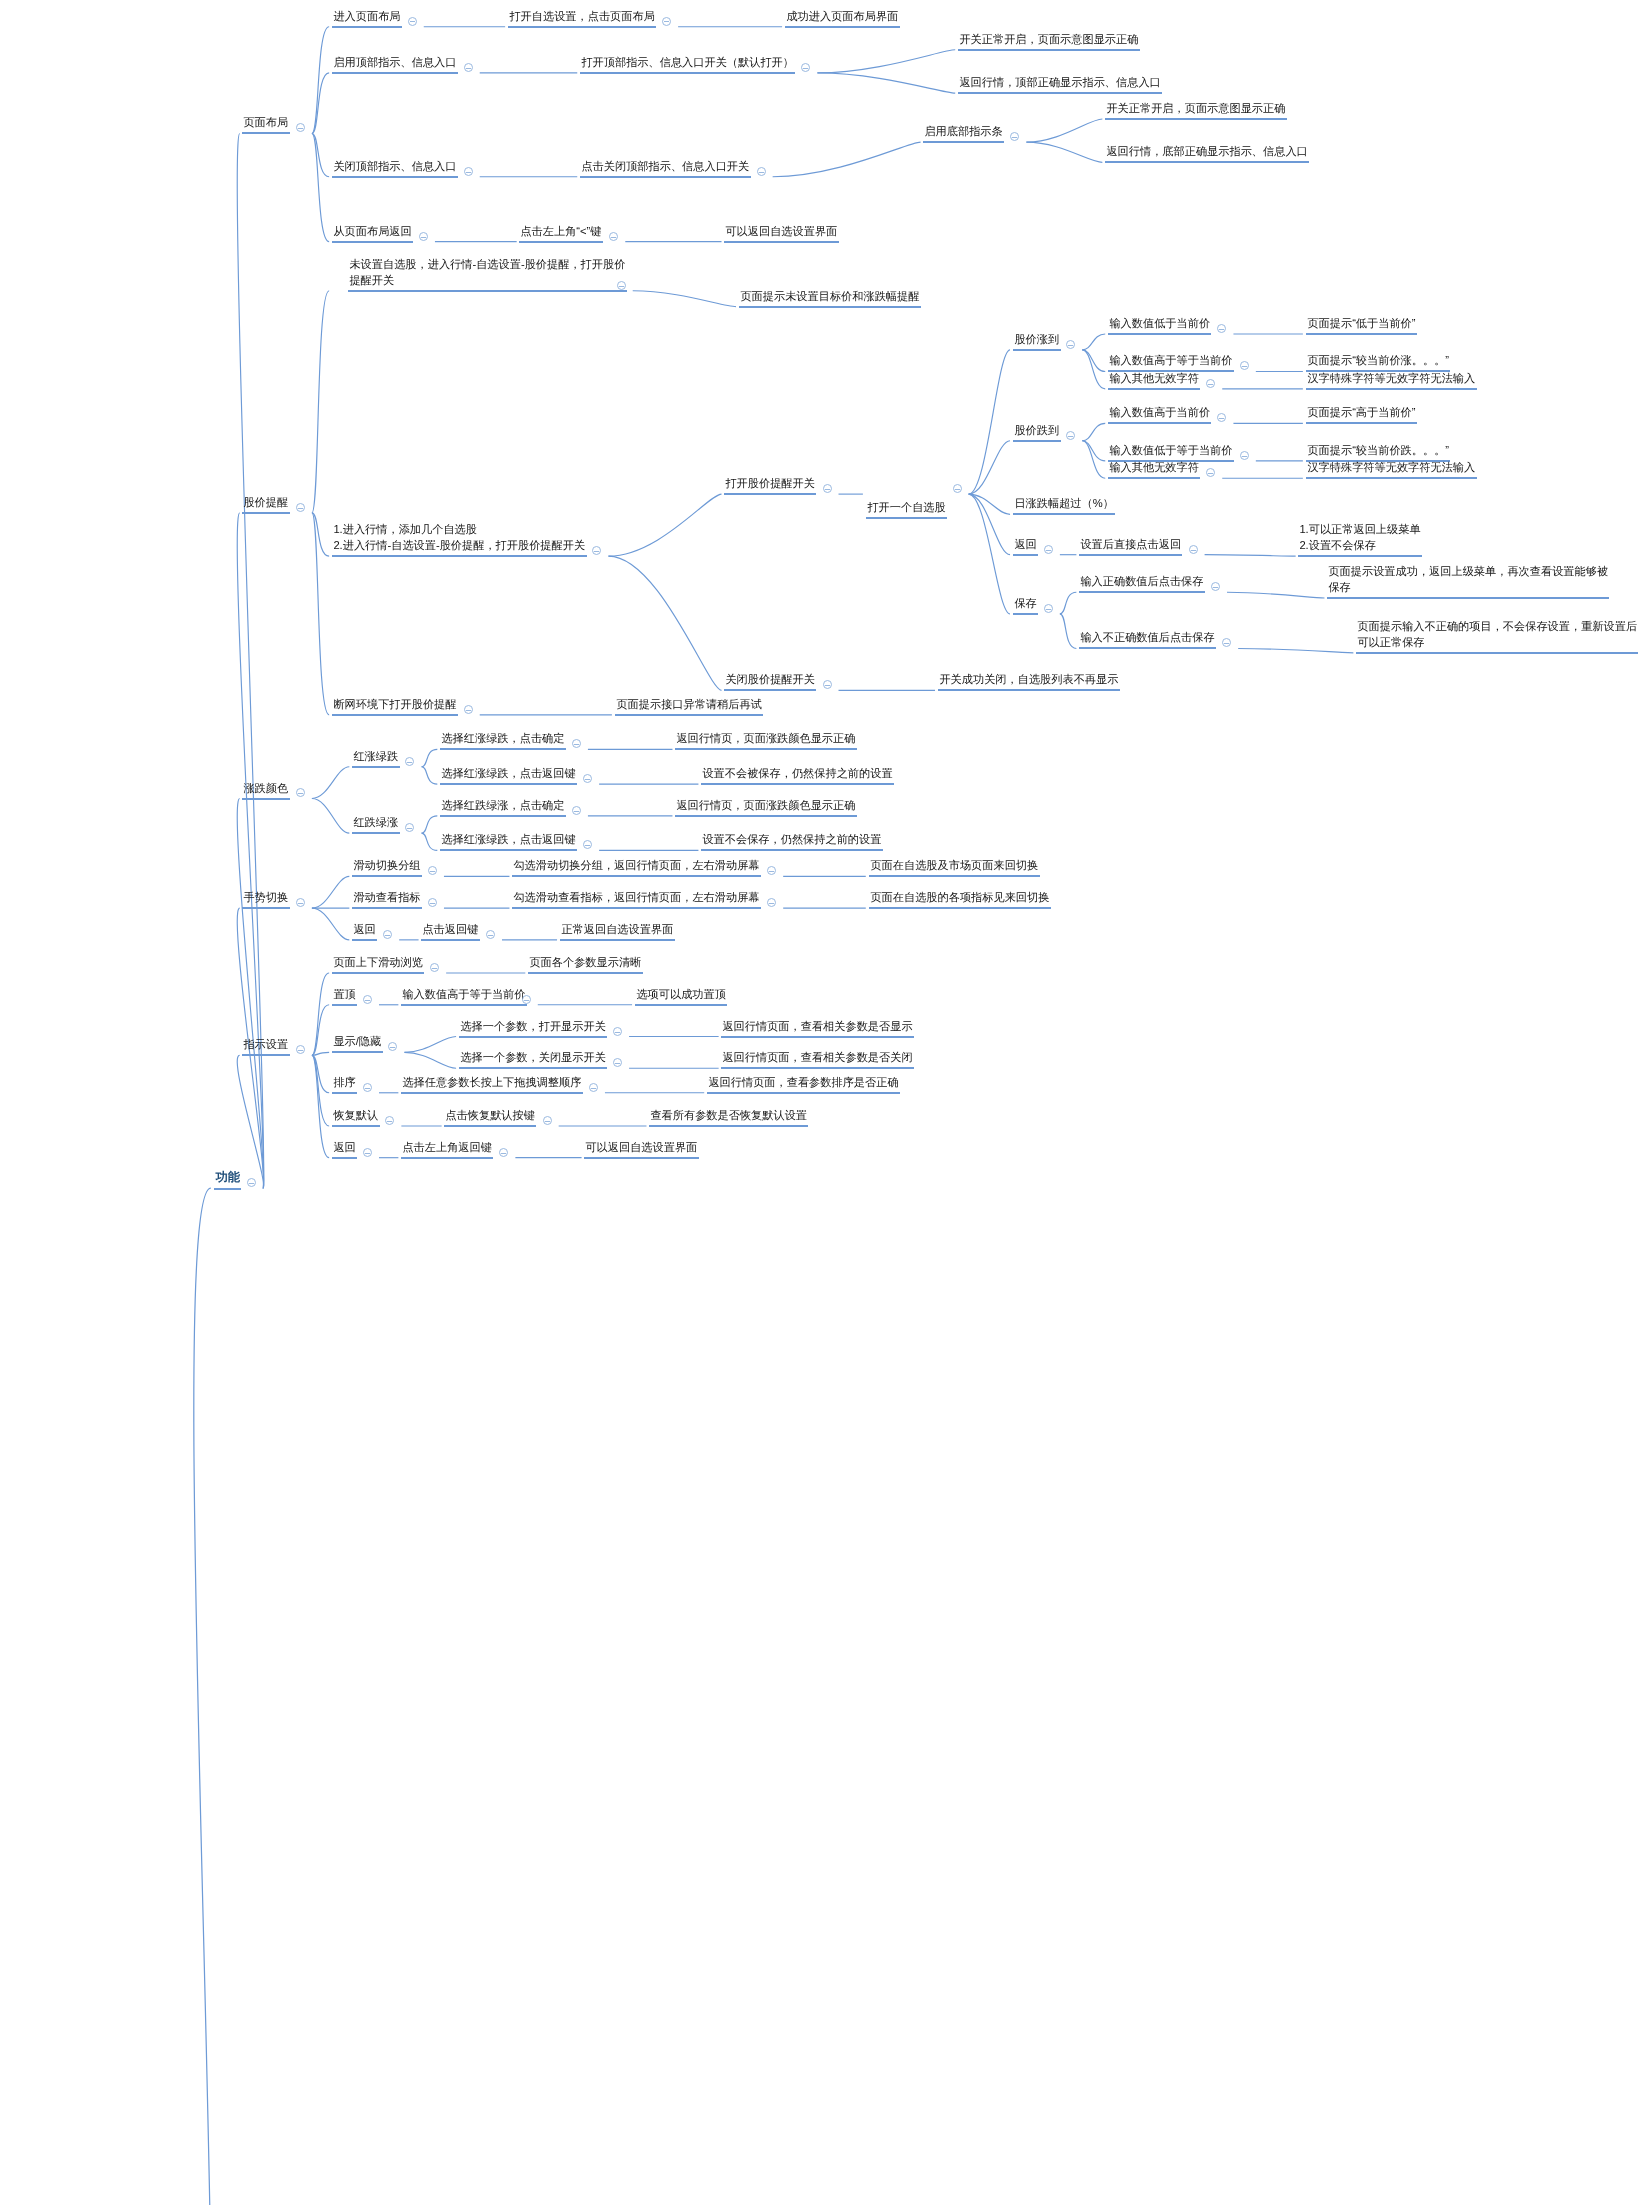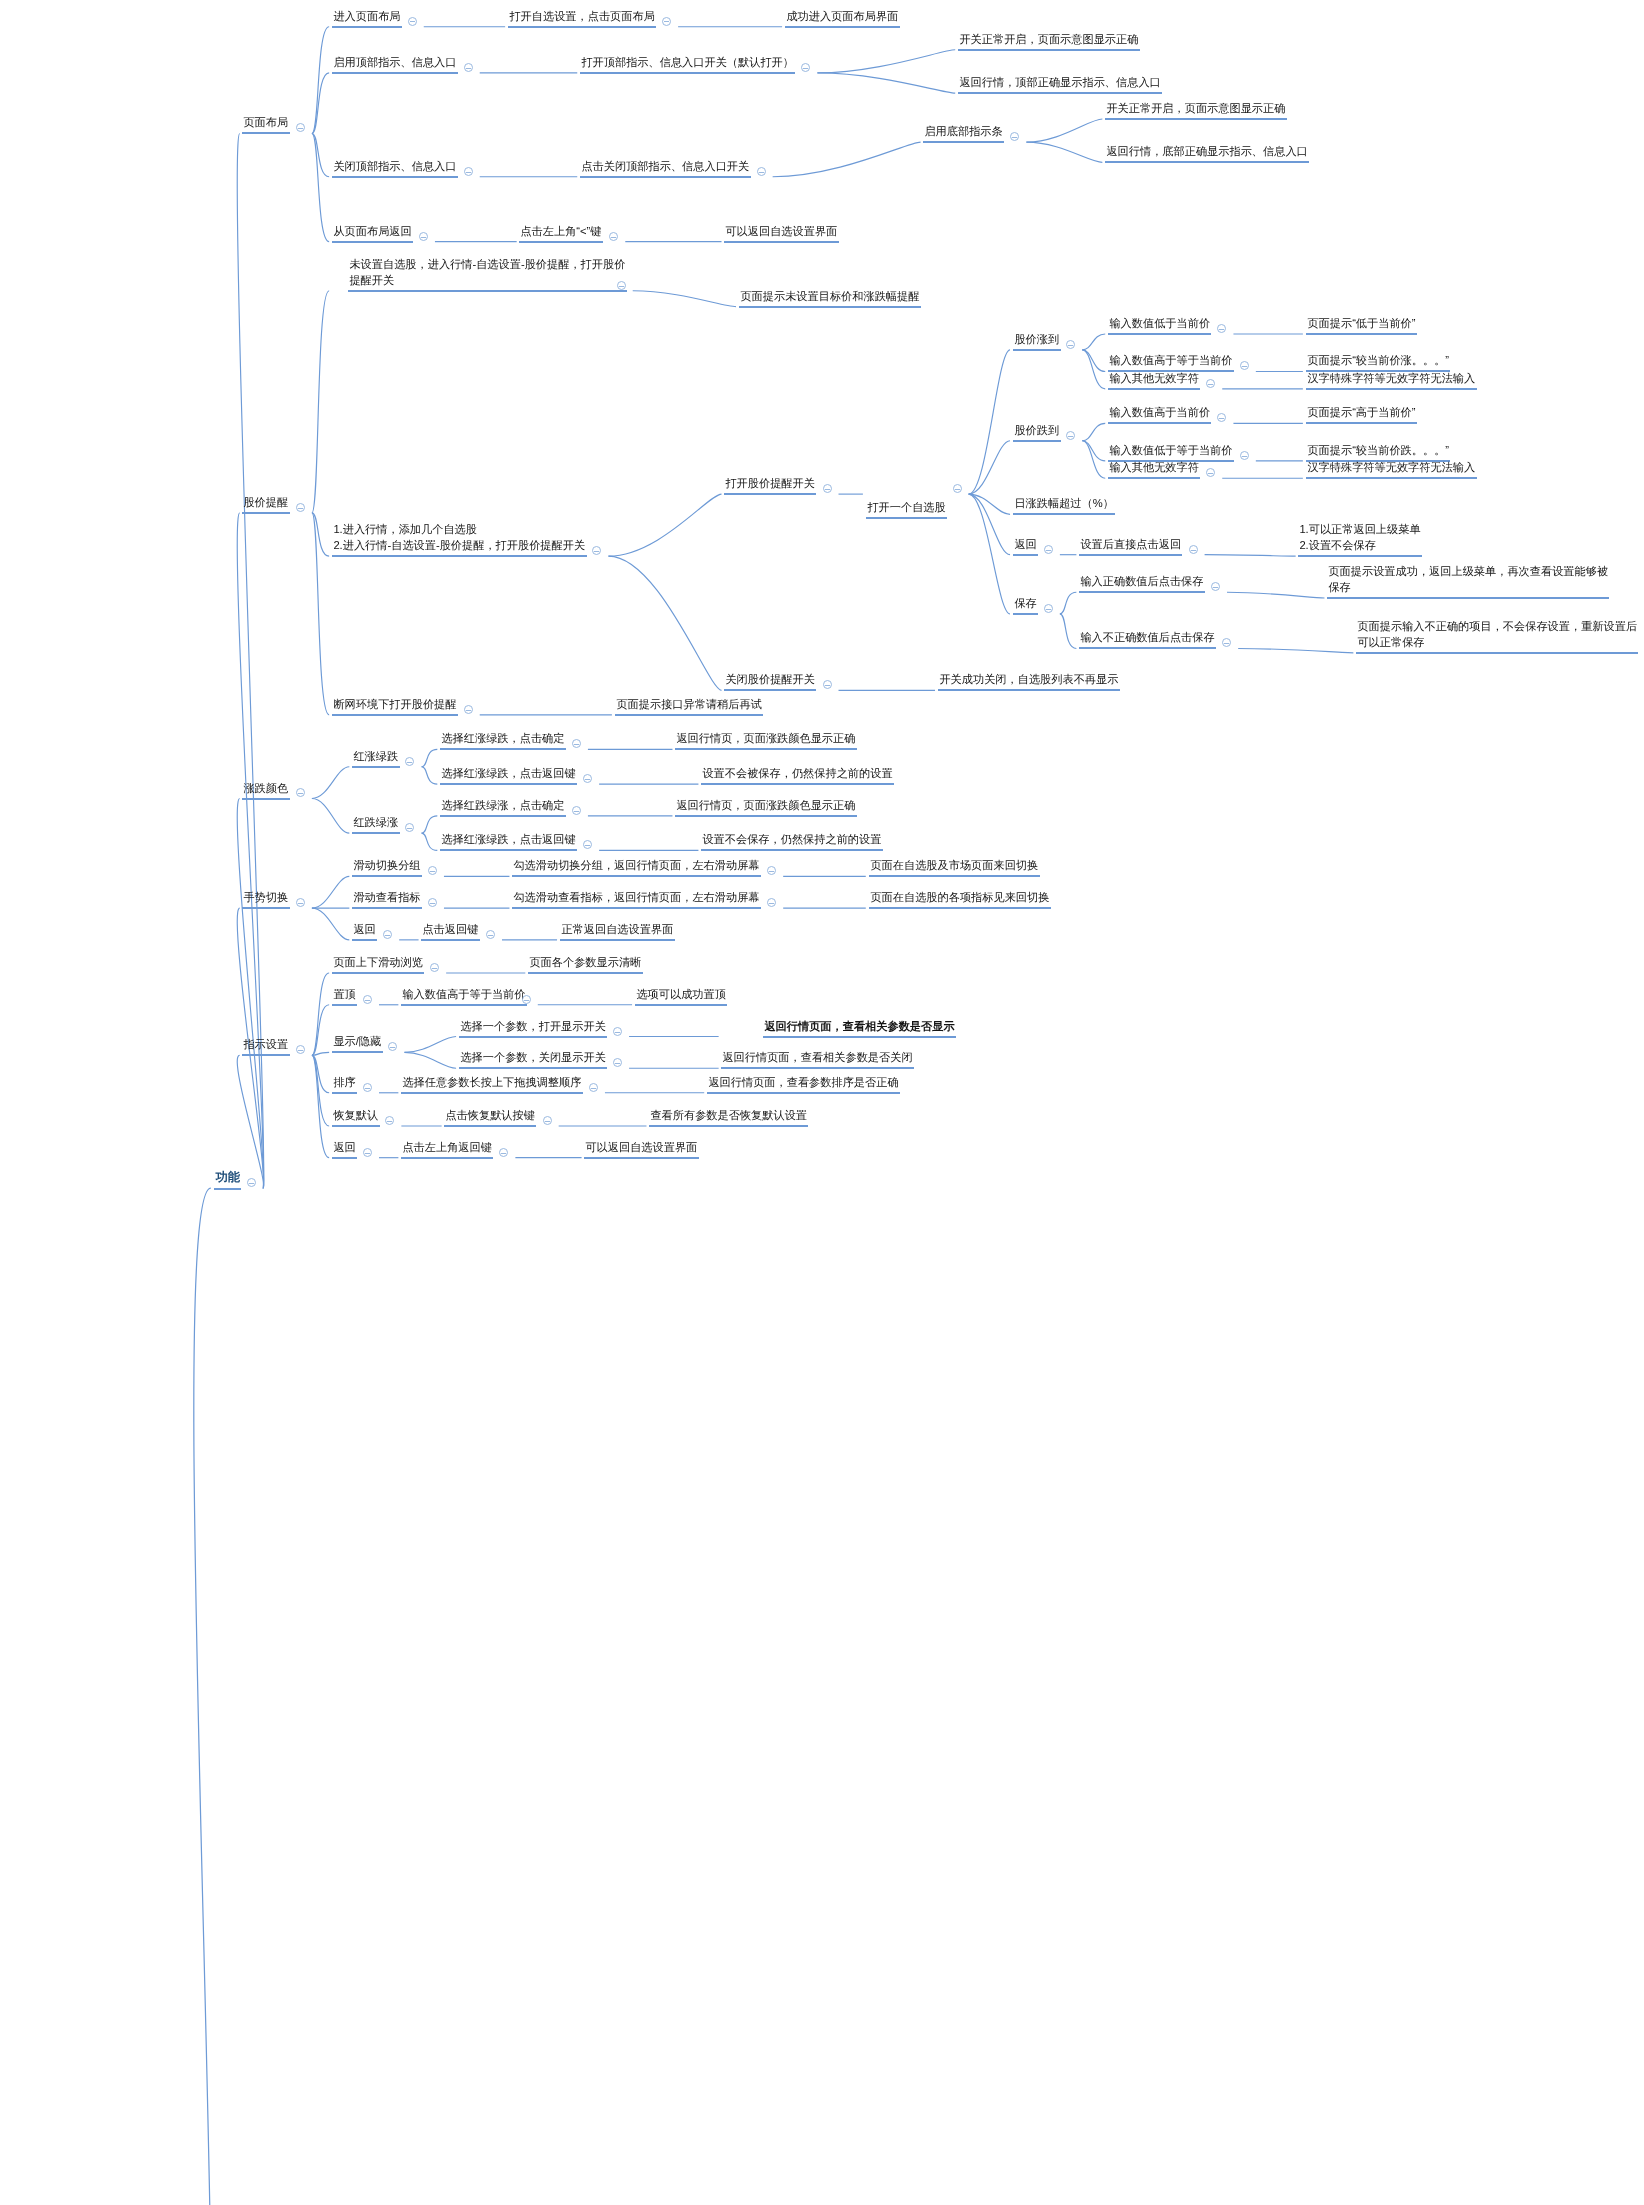--- a/index.html
+++ b/index.html
@@ -463,21 +463,21 @@
         <span class="txt">选项可以成功置顶</span>
       </div>
       <div class="node" style="left: 332px; top: 1034px; max-width: 144px;">
         <span class="txt">显示/隐藏</span>
       </div>
       <span class="toggle" style="position: absolute; left: 388px; top: 1042px;"></span>
       <div class="node" style="left: 459px; top: 1019px; max-width: 274px;">
         <span class="txt">选择一个参数，打开显示开关</span>
       </div>
       <span class="toggle" style="position: absolute; left: 613px; top: 1027px;"></span>
-      <div class="node" style="left: 763px; top: 1019px; max-width: 317px; font-weight: bold;">
+      <div class="node" style="left: 721px; top: 1019px; max-width: 317px;">
         <span class="txt">返回行情页面，查看相关参数是否显示</span>
       </div>
       <div class="node" style="left: 459px; top: 1050px; max-width: 274px;">
         <span class="txt">选择一个参数，关闭显示开关</span>
       </div>
       <span class="toggle" style="position: absolute; left: 613px; top: 1058px;"></span>
       <div class="node" style="left: 721px; top: 1050px; max-width: 317px;">
         <span class="txt">返回行情页面，查看相关参数是否关闭</span>
       </div>
       <div class="node" style="left: 332px; top: 1075px; max-width: 87px;">

